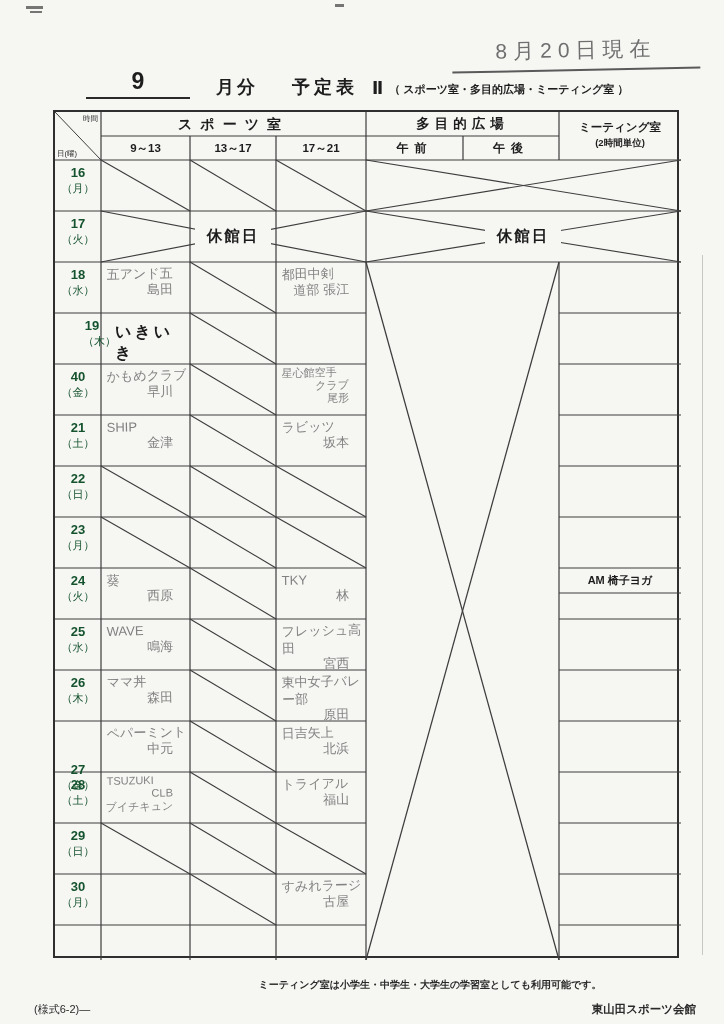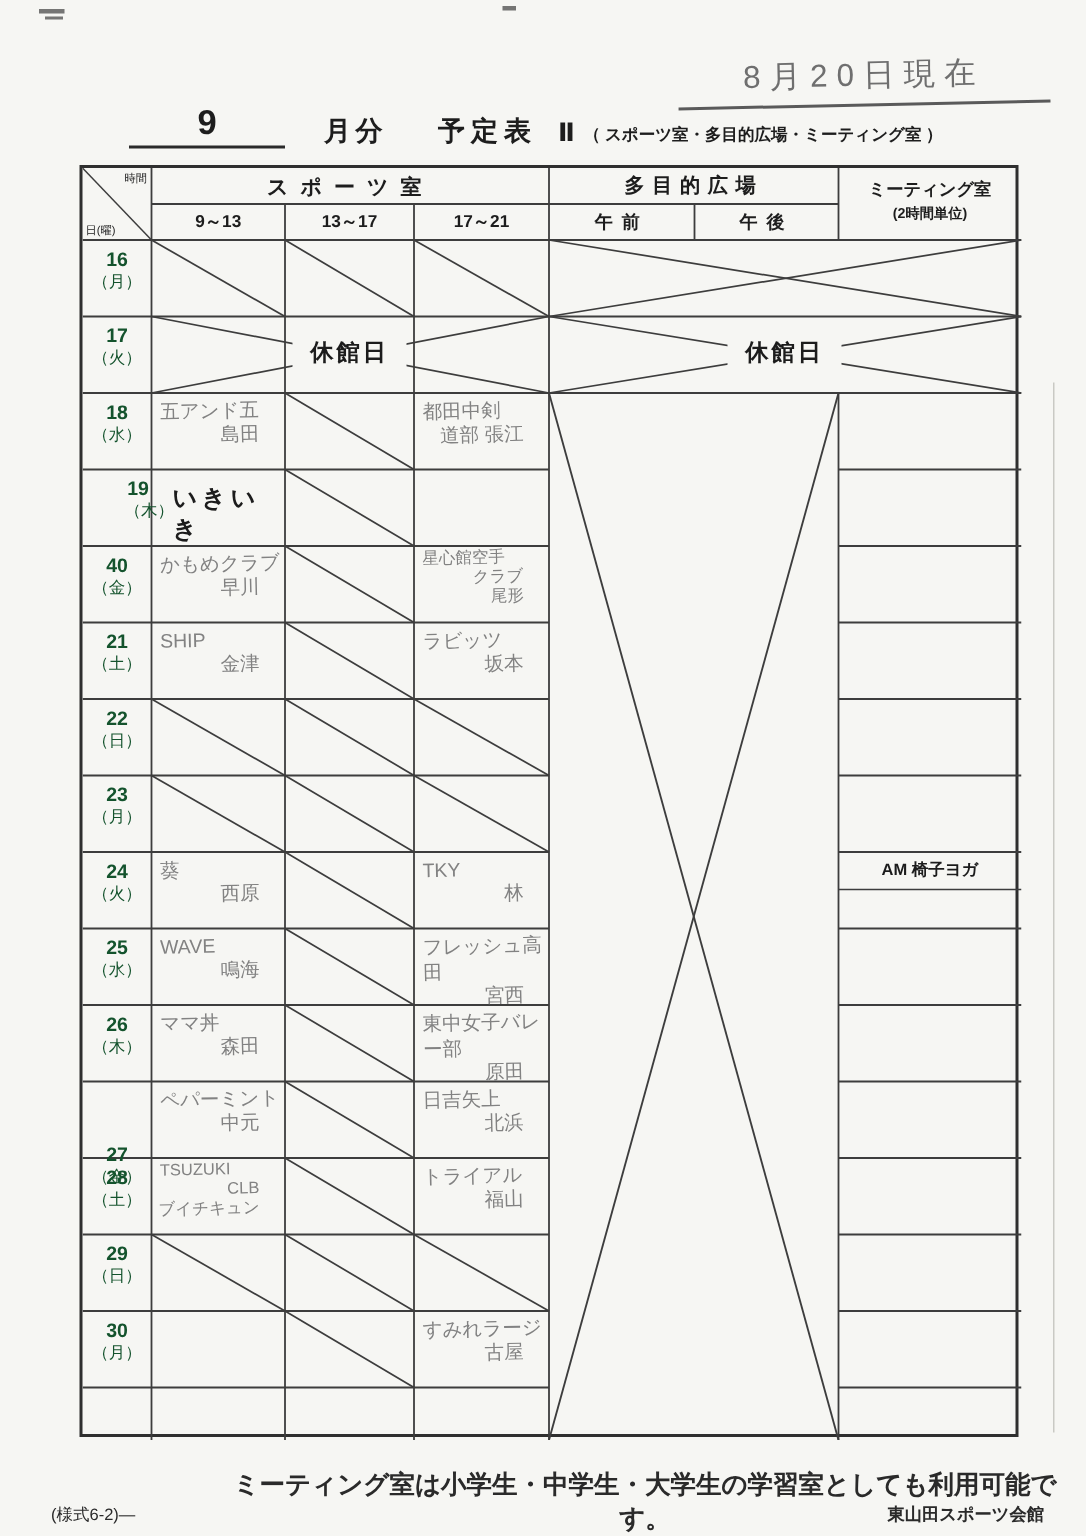--- a/index.html
+++ b/index.html
@@ -45,21 +45,21 @@
   .hl-first{text-align:left;padding-left:2px;}
   .hl-rest{text-align:right;padding-right:14px;margin-top:-1px;}
   .print-cell{position:absolute;color:#1c1c1c;font-size:16px;font-weight:bold;
     box-sizing:border-box;padding:9px 0 0 12px;letter-spacing:3px;}
   .closed-label{position:absolute;background:#f6f6f3;color:#1c1c1c;font-size:15.5px;
     font-weight:bold;text-align:center;line-height:22px;letter-spacing:2px;z-index:3;}
   .meeting-entry{position:absolute;color:#1c1c1c;font-size:11px;font-weight:bold;
     text-align:center;line-height:25px;z-index:3;}
   
   #footer-note{position:absolute;top:978px;left:150px;width:560px;text-align:center;
-    font-size:17px;font-weight:bold;color:#2a2a2a;}
+    font-size:10px;font-weight:bold;color:#2a2a2a;}
   #footer-left{position:absolute;top:1002px;left:34px;font-size:11px;color:#2a2a2a;}
   #footer-right{position:absolute;top:1002px;right:28px;font-size:11.5px;font-weight:bold;color:#2a2a2a;}
 </style>
 </head>
 <body>
 
 <div class="scan-dash" style="left:26px;top:6px;width:17px;height:3px;"></div>
 <div class="scan-dash" style="left:30px;top:11px;width:12px;height:2px;"></div>
 <div class="scan-dash" style="left:335px;top:4px;width:9px;height:3px;"></div>
 <div class="scan-edge" style="left:702px;top:255px;height:700px;"></div>

